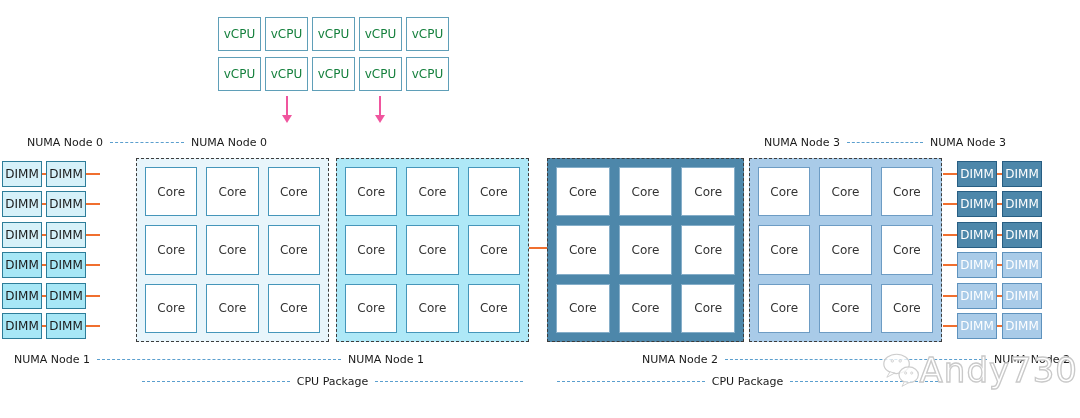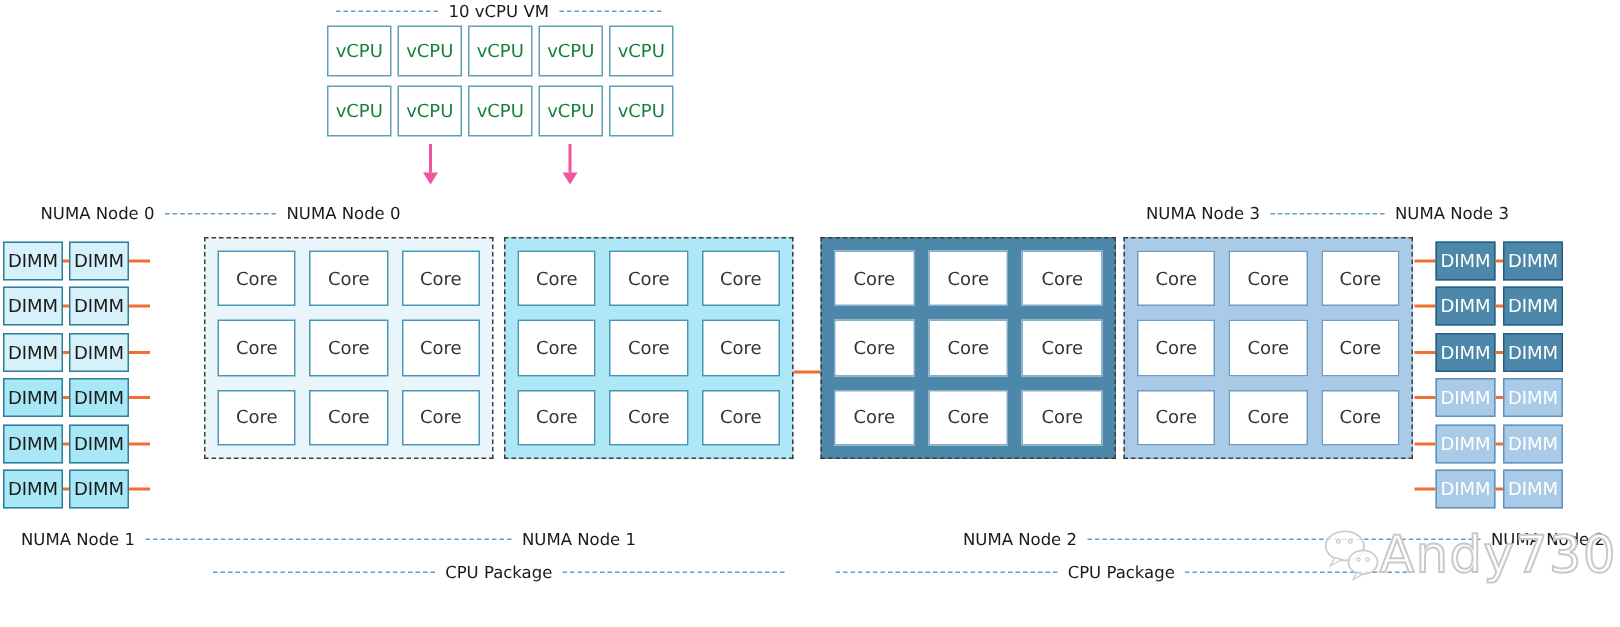--- a/index.html
+++ b/index.html
@@ -22,21 +22,21 @@
   .dimm-row{position:absolute;height:26px;display:flex;align-items:center;}
   .dimm{width:40px;height:26px;box-sizing:border-box;display:flex;align-items:center;justify-content:center;
         font-size:12px;flex:0 0 auto;}
   .conn{height:2px;background:#f06f2f;flex:0 0 auto;}
   .c4{width:4px}.c5{width:5px}.c14{width:14px}
   .dimm-row.pale  .dimm{background:#d6f1f9;border:1.5px solid #2d7d99;color:#1a1a1a;}
   .dimm-row.cyan  .dimm{background:#a7e7f6;border:1.5px solid #2d7d99;color:#1a1a1a;}
   .dimm-row.dark  .dimm{background:#4d87aa;border:1.5px solid #275e83;color:#fff;}
   .dimm-row.light .dimm{background:#a9cbe8;border:1.5px solid #5e92bd;color:#fff;}
   
-  .coregrid{position:absolute;top:158px;height:148px;box-sizing:border-box;border:1px dashed #3c3c3c;
+  .coregrid{position:absolute;top:158px;height:184px;box-sizing:border-box;border:1px dashed #3c3c3c;
             display:grid;grid-template-columns:repeat(3,1fr);grid-template-rows:repeat(3,1fr);
             gap:9px;padding:8px;}
   .core{background:#fff;display:flex;align-items:center;justify-content:center;font-size:12px;color:#333;
         box-sizing:border-box;}
   .g1{left:136px;width:193px;background:#e8f5fb;}
   .g2{left:336px;width:193px;background:#aee8f7;}
   .g3{left:547px;width:197px;background:#4d87aa;}
   .g4{left:749px;width:193px;background:#a9cbe8;}
   .g1 .core,.g2 .core{border:1.5px solid #4596ba;}
   .g3 .core{border:1.5px solid #85aec9;}
@@ -45,25 +45,20 @@
   
   .watermark{position:absolute;left:882px;top:338px;width:196px;height:64px;z-index:6;display:flex;align-items:center;}
   .wm-text{font-size:34px;font-weight:500;letter-spacing:1px;color:#ffffff;
            -webkit-text-stroke:1.3px #c9c9c9;text-shadow:0 0 1px #d5d5d5;}
 </style>
 </head>
 <body>
 
 <div class="canvas">
 
-  <div class="lblrow" style="left:217px;top:0;width:231px">
-    <span class="dash grow"></span>
-    <span class="txt">10 vCPU VM</span>
-    <span class="dash grow"></span>
-  </div>
 
   <div class="vcpu-grid">
     <div class="vcpu">vCPU</div>
     <div class="vcpu">vCPU</div>
     <div class="vcpu">vCPU</div>
     <div class="vcpu">vCPU</div>
     <div class="vcpu">vCPU</div>
     <div class="vcpu">vCPU</div>
     <div class="vcpu">vCPU</div>
     <div class="vcpu">vCPU</div>

